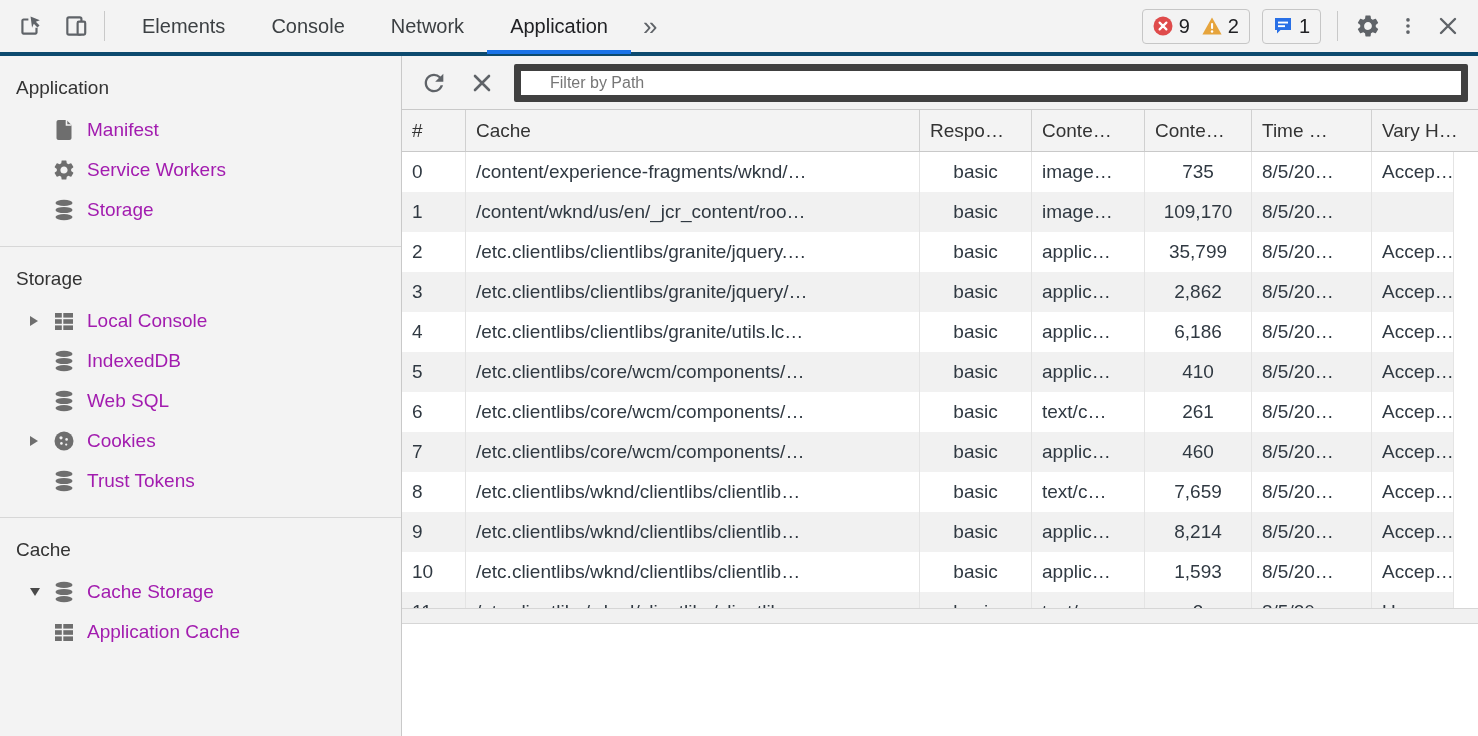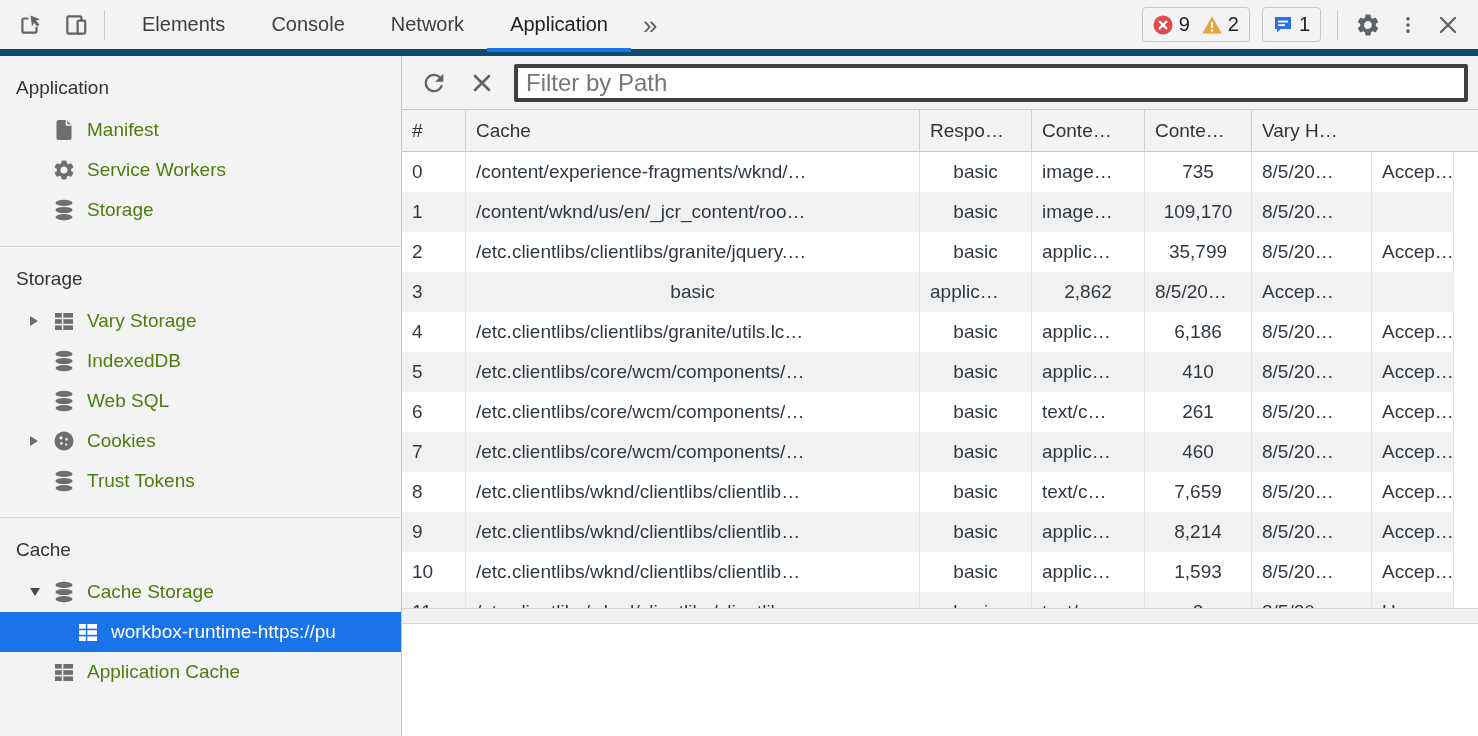--- a/index.html
+++ b/index.html
@@ -4,21 +4,21 @@
 <style>
   * { margin:0; padding:0; box-sizing:border-box; }
   html,body { width:1478px; height:736px; overflow:hidden; }
   #app {
     position:relative; width:1478px; height:736px; background:#fff;
     font-family:"Liberation Sans","DejaVu Sans",sans-serif; color:#333;
     --accent:#1a73e8; --error:#df4b4b; --warning:#e6a43c; --message:#2970e6; --selection:#1a73e8;
   }
   
   .tabbar { position:absolute; top:0; left:0; right:0; height:56px; background:#f3f3f3;
-            border-bottom:7px solid #0c4a6e; display:flex; align-items:center; }
+            border-bottom:4px solid #0c4a6e; display:flex; align-items:center; }
   .edge-artifact { position:absolute; left:0; top:10px; width:2px; height:34px; background:#7c2b20; }
   .tb-icons { display:flex; align-items:center; gap:18px; margin-left:16px; }
   .tb-btn { width:28px; height:28px; display:flex; align-items:center; justify-content:center; color:#5f6368; cursor:pointer; }
   .tb-btn svg { width:26px; height:26px; fill:currentColor; }
   .vsep { width:1px; height:30px; background:#c9c9c9; margin:0 14px; }
   .tabs { display:flex; align-items:stretch; height:55px; }
   .tab { padding:0 23px; line-height:55px; font-size:20px; color:#3c4043; position:relative; cursor:pointer; }
   .tab.active { color:#202124; }
   .tab.active::after { content:""; position:absolute; left:0; right:0; bottom:0; height:4px; background:var(--accent); }
   .more-tabs { font-size:26px; color:#5f6368; padding:0 12px; line-height:52px; cursor:pointer; }
@@ -28,38 +28,38 @@
   .badge { display:flex; align-items:center; gap:6px; font-size:20px; color:#202124; }
   .badge svg { width:20px; height:20px; }
   .dots svg, .gear svg, .closex svg { fill:currentColor; }
   
   .sidebar { position:absolute; top:56px; left:0; width:402px; bottom:0; background:#f3f3f3;
              border-right:1px solid #c9c9c9; overflow:hidden; }
   .section { padding:18px 0 16px; border-bottom:1px solid #d7d7d7; }
   .section:last-child { border-bottom:none; }
   .section-title { font-size:19px; color:#333; padding:0 16px 8px; line-height:28px; }
   .item { height:40px; display:flex; align-items:center; padding-left:30px; font-size:19px;
-          color:#4d7c0f; cursor:pointer; white-space:nowrap; }
+          color:#a21caf; cursor:pointer; white-space:nowrap; }
   .item .arrowbox { width:22px; display:flex; align-items:center; }
   .arrow { width:0; height:0; }
   .arrow.collapsed { border-left:8px solid #6e6e6e; border-top:5px solid transparent; border-bottom:5px solid transparent; }
   .arrow.expanded  { border-top:8px solid #494949; border-left:5px solid transparent; border-right:5px solid transparent; }
   .item .icon { width:24px; height:24px; margin-right:11px; color:#6e6e6e; flex:0 0 auto; }
   .item .icon svg { width:24px; height:24px; fill:currentColor; }
   .item.indent1 { padding-left:54px; }
   .item.selected { background:var(--selection); color:#fff; }
   .item.selected .icon { color:#fff; }
   
   .main { position:absolute; top:56px; left:402px; right:0; bottom:0; background:#fff; overflow:hidden; }
   .main-toolbar { height:54px; background:#f3f3f3; border-bottom:1px solid #c9c9c9;
                   display:flex; align-items:center; padding:0 8px 0 18px; }
   .mt-btn { color:#5f6368; display:flex; align-items:center; justify-content:center; cursor:pointer; }
   .mt-btn svg { fill:currentColor; }
-  .filter-input { flex:1; height:38px; margin-left:20px; margin-right:2px; border:4px solid #404040;
-                  border-radius:2px; background:#fff; font-size:24px; padding:0 8px; color:#333;
+  .filter-input { flex:1; height:38px; margin-left:20px; margin-right:2px; border:7px solid #404040;
+                  border-radius:2px; background:#fff; font-size:16px; padding:0 29px; color:#333;
                   font-family:inherit; outline:none; }
   .filter-input::placeholder { color:#767676; opacity:1; }
   .grid-header { display:grid; grid-template-columns:64px 454px 112px 113px 107px 120px 106px;
                  height:42px; background:#f3f3f3; border-bottom:1px solid #c9c9c9; }
   .gh-cell { font-size:19px; color:#333; line-height:41px; padding-left:10px; border-right:1px solid #d0d0d0;
              overflow:hidden; white-space:nowrap; cursor:pointer; }
   .gh-cell:last-child { border-right:none; }
   .grid-body { height:456px; overflow:hidden; }
   .grid-row { display:grid; grid-template-columns:64px 454px 112px 113px 107px 120px 82px; width:1052px; height:40px; cursor:pointer; }
   .grid-row:nth-child(even) { background:#f1f1f1; }
@@ -183,21 +183,21 @@
             <span class="arrow collapsed"></span>
           </span>
           <span class="icon"><svg viewBox="0 0 24 24">
               <rect x="3" y="4" width="6.8" height="4.6"></rect>
               <rect x="11.3" y="4" width="9.7" height="4.6"></rect>
               <rect x="3" y="10.2" width="6.8" height="4.6"></rect>
               <rect x="11.3" y="10.2" width="9.7" height="4.6"></rect>
               <rect x="3" y="16.4" width="6.8" height="4.6"></rect>
               <rect x="11.3" y="16.4" width="9.7" height="4.6"></rect>
             </svg></span>
-          <span>Vary Storage</span>
+          <span>Local Console</span>
         </div>
         <div class="item">
           <span class="arrowbox"></span>
           <span class="icon"><svg viewBox="0 0 24 24">
               <ellipse cx="12" cy="4.9" rx="8.5" ry="3.1"></ellipse>
               <ellipse cx="12" cy="12" rx="8.5" ry="3.1"></ellipse>
               <ellipse cx="12" cy="19.1" rx="8.5" ry="3.1"></ellipse>
             </svg></span>
           <span>IndexedDB</span>
         </div>
@@ -238,32 +238,20 @@
         <div class="item">
           <span class="arrowbox">
             <span class="arrow expanded"></span>
           </span>
           <span class="icon"><svg viewBox="0 0 24 24">
               <ellipse cx="12" cy="4.9" rx="8.5" ry="3.1"></ellipse>
               <ellipse cx="12" cy="12" rx="8.5" ry="3.1"></ellipse>
               <ellipse cx="12" cy="19.1" rx="8.5" ry="3.1"></ellipse>
             </svg></span>
           <span>Cache Storage</span>
-        </div>
-        <div class="item selected indent1">
-          <span class="arrowbox"></span>
-          <span class="icon"><svg viewBox="0 0 24 24">
-              <rect x="3" y="4" width="6.8" height="4.6"></rect>
-              <rect x="11.3" y="4" width="9.7" height="4.6"></rect>
-              <rect x="3" y="10.2" width="6.8" height="4.6"></rect>
-              <rect x="11.3" y="10.2" width="9.7" height="4.6"></rect>
-              <rect x="3" y="16.4" width="6.8" height="4.6"></rect>
-              <rect x="11.3" y="16.4" width="9.7" height="4.6"></rect>
-            </svg></span>
-          <span>workbox-runtime-https://pu</span>
         </div>
         <div class="item">
           <span class="arrowbox"></span>
           <span class="icon"><svg viewBox="0 0 24 24">
               <rect x="3" y="4" width="6.8" height="4.6"></rect>
               <rect x="11.3" y="4" width="9.7" height="4.6"></rect>
               <rect x="3" y="10.2" width="6.8" height="4.6"></rect>
               <rect x="11.3" y="10.2" width="9.7" height="4.6"></rect>
               <rect x="3" y="16.4" width="6.8" height="4.6"></rect>
               <rect x="11.3" y="16.4" width="9.7" height="4.6"></rect>
@@ -286,20 +274,21 @@
         </svg>
       </div>
       <input class="filter-input" type="text" placeholder="Filter by Path" style="">
     </div>
     <div class="grid-header">
         <div class="gh-cell">#</div>
         <div class="gh-cell">Cache</div>
         <div class="gh-cell">Respo…</div>
         <div class="gh-cell">Conte…</div>
         <div class="gh-cell">Conte…</div>
+        <div class="gh-cell">Time …</div>
         <div class="gh-cell">Vary H…</div>
       </div>
     <div class="grid-body">
         <div class="grid-row">
           <div class="gb-cell">0</div>
           <div class="gb-cell">/content/experience-fragments/wknd/…</div>
           <div class="gb-cell right">basic</div>
           <div class="gb-cell">image…</div>
           <div class="gb-cell right">735</div>
           <div class="gb-cell">8/5/20…</div>
@@ -318,20 +307,21 @@
           <div class="gb-cell">2</div>
           <div class="gb-cell">/etc.clientlibs/clientlibs/granite/jquery.…</div>
           <div class="gb-cell right">basic</div>
           <div class="gb-cell">applic…</div>
           <div class="gb-cell right">35,799</div>
           <div class="gb-cell">8/5/20…</div>
           <div class="gb-cell">Accep…</div>
         </div>
         <div class="grid-row">
           <div class="gb-cell">3</div>
+          <div class="gb-cell">/etc.clientlibs/clientlibs/granite/jquery/…</div>
           <div class="gb-cell right">basic</div>
           <div class="gb-cell">applic…</div>
           <div class="gb-cell right">2,862</div>
           <div class="gb-cell">8/5/20…</div>
           <div class="gb-cell">Accep…</div>
         </div>
         <div class="grid-row">
           <div class="gb-cell">4</div>
           <div class="gb-cell">/etc.clientlibs/clientlibs/granite/utils.lc…</div>
           <div class="gb-cell right">basic</div>

